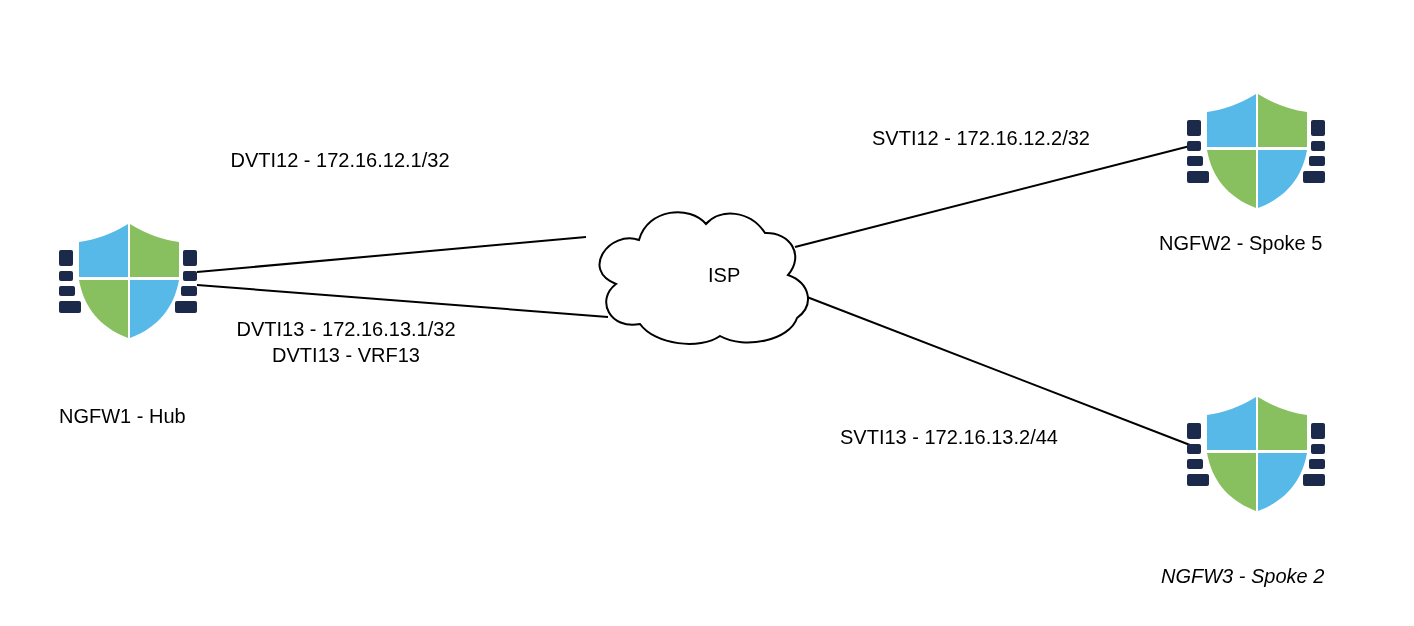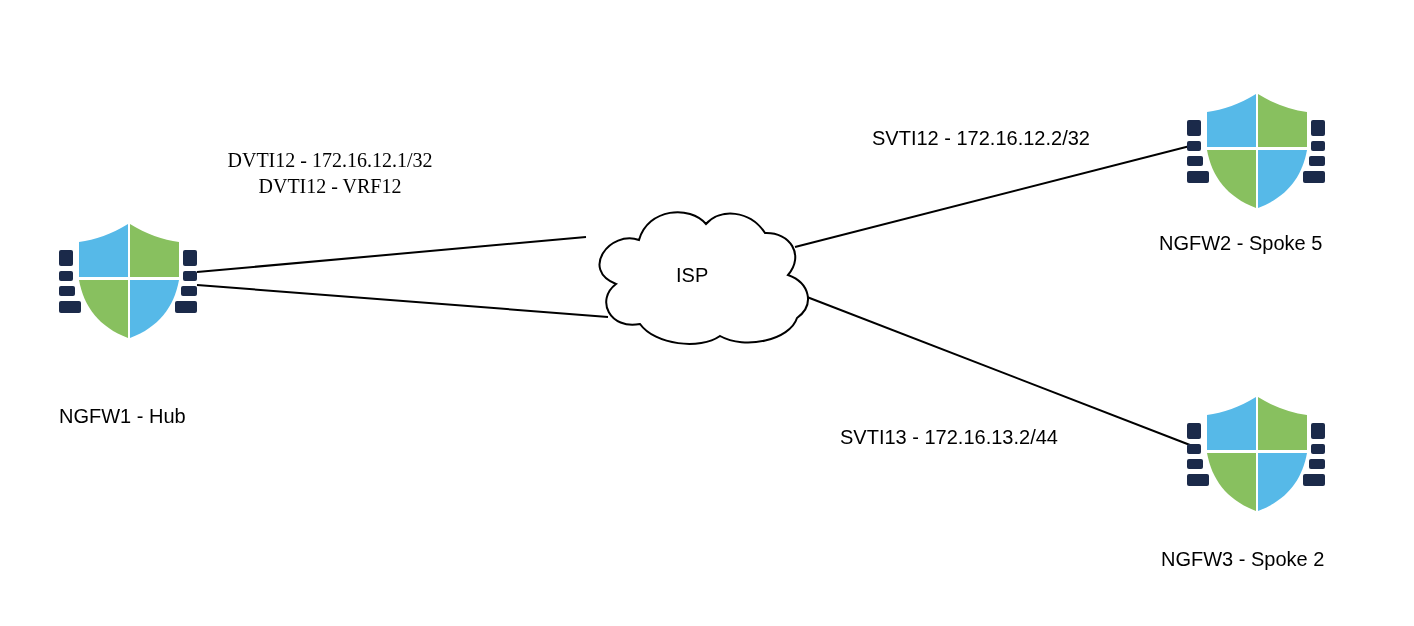--- a/index.html
+++ b/index.html
@@ -57,21 +57,21 @@
            C 610 230, 580 270, 616 284
            C 595 300, 610 330, 640 324
            C 655 345, 700 350, 720 336
            C 745 350, 790 340, 797 318
            C 815 305, 810 283, 788 275
            C 805 255, 790 232, 765 233
            C 750 210, 720 208, 706 224
            C 690 205, 648 208, 639 240 Z" fill="#ffffff" stroke="#000" stroke-width="2"></path>
 </svg>
 
-<div id="isp-label" style="left:676px; top:263px;">ISP</div>
+<div id="isp-label" style="left:708px; top:263px;">ISP</div>
 
 <div class="device" style="left:57px; top:222px; width:142px; height:118px;">
   <svg viewBox="0 0 142 118">
     <g fill="#1b2a4a">
       <rect x="2" y="28" width="14" height="16" rx="2"></rect>
       <rect x="2" y="49" width="14" height="10" rx="2"></rect>
       <rect x="2" y="64" width="16" height="10" rx="2"></rect>
       <rect x="2" y="79" width="22" height="12" rx="2"></rect>
       <rect x="126" y="28" width="14" height="16" rx="2"></rect>
       <rect x="126" y="49" width="14" height="10" rx="2"></rect>
@@ -117,22 +117,23 @@
       <rect x="126" y="49" width="14" height="10" rx="2"></rect>
       <rect x="124" y="64" width="16" height="10" rx="2"></rect>
       <rect x="118" y="79" width="22" height="12" rx="2"></rect>
     </g>
     <path d="M 71 2 C 55 12, 38 18, 22 20 L 22 55 L 71 55 Z" fill="#56b9e8"></path>
     <path d="M 73 2 C 89 12, 106 18, 122 20 L 122 55 L 73 55 Z" fill="#88c05f"></path>
     <path d="M 22 58 L 71 58 L 71 116 C 42 105, 27 85, 22 58 Z" fill="#88c05f"></path>
     <path d="M 73 58 L 122 58 C 117 85, 102 105, 73 116 Z" fill="#56b9e8"></path>
   </svg>
 </div>
-<div class="label left" style="left:1161px; top:546px;">NGFW3 - Spoke 2</div>
+<div class="label left" style="left:1161px; top:563px;font-style:italic;">NGFW3 - Spoke 2</div>
 
-<div class="label" style="left:190px; top:147px; width:280px;font-family:Liberation Serif, serif;">
+<div class="label" style="left:200px; top:147px; width:280px;">
   <span class="line">DVTI12 - 172.16.12.1/32</span>
-  <span class="line">DVTI12 - VRF12</span>
 </div>
 <div class="label" style="left:206px; top:316px; width:280px;">
+  <span class="line">DVTI13 - 172.16.13.1/32</span>
+  <span class="line">DVTI13 - VRF13</span>
 </div>
 <div class="label left" style="left:872px; top:125px;">SVTI12 - 172.16.12.2/32</div>
 <div class="label left" style="left:840px; top:424px;">SVTI13 - 172.16.13.2/44</div>
 
 </body></html>

